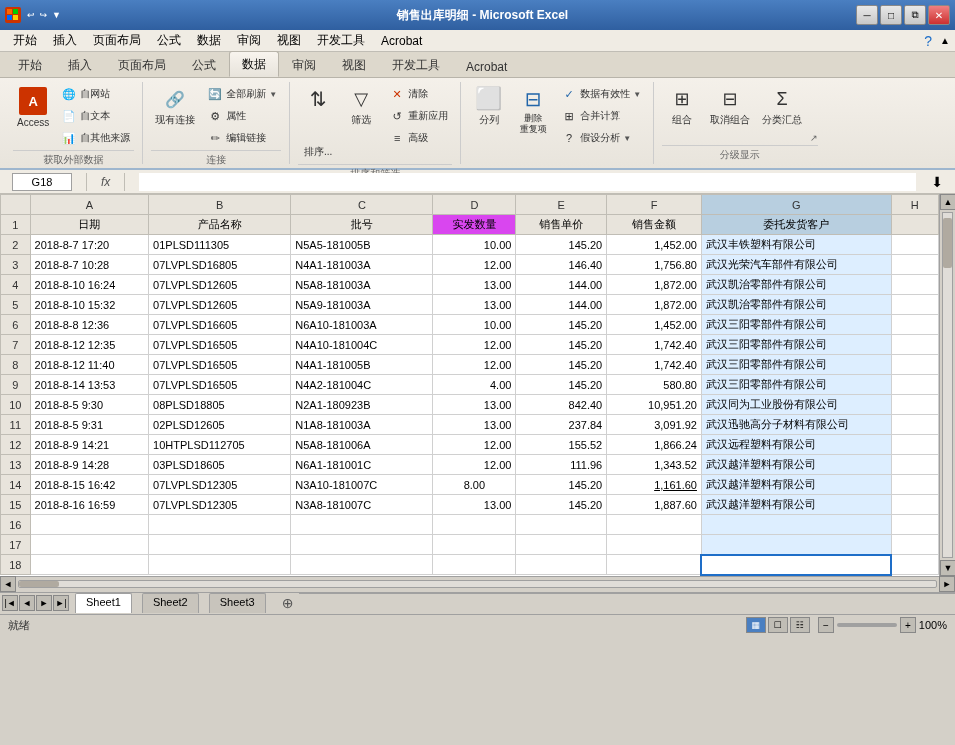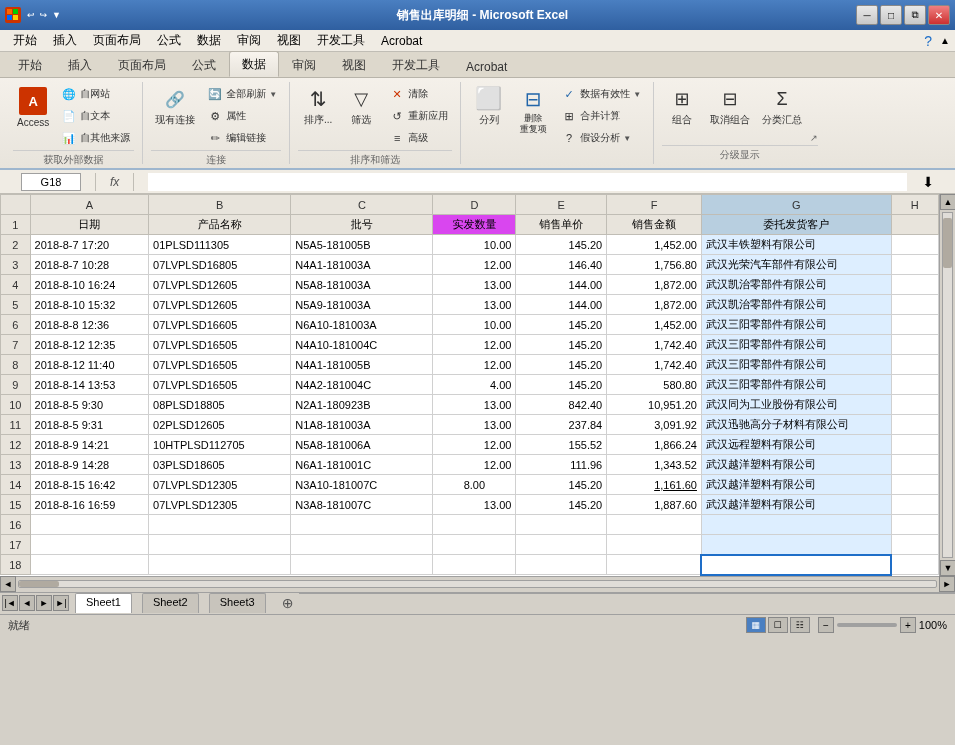--- a/index.html
+++ b/index.html
@@ -29,21 +29,21 @@
     .ribbon-group { display: flex; flex-direction: column; border-right: 1px solid #ccc; padding: 2px 8px; min-width: 60px; }
     .ribbon-group-content { display: flex; align-items: flex-start; flex: 1; gap: 4px; }
     .ribbon-group-label { font-size: 10px; color: #666; text-align: center; margin-top: 2px; border-top: 1px solid #ccc; padding-top: 2px; }
     .ribbon-btn { display: flex; flex-direction: column; align-items: center; cursor: pointer; padding: 2px 3px; border: 1px solid transparent; border-radius: 2px; min-width: 40px; font-size: 10px; color: #333; gap: 2px; }
     .ribbon-btn-icon { width: 24px; height: 24px; display: flex; align-items: center; justify-content: center; font-size: 16px; }
     .ribbon-btn-small { display: flex; flex-direction: column; gap: 2px; }
     .ribbon-btn-sm { display: flex; align-items: center; cursor: pointer; padding: 1px 3px; border: 1px solid transparent; border-radius: 2px; font-size: 10px; color: #333; gap: 3px; white-space: nowrap; }
     .btn-icon-sm { width: 16px; height: 16px; display: flex; align-items: center; justify-content: center; font-size: 11px; }
 
     
-    .formula-bar { background: #f0ece4; height: 24px; display: flex; align-items: center; border-bottom: 1px solid #c0bdb5; padding: 0 21px; gap: 11px; }
+    .formula-bar { background: #f0ece4; height: 24px; display: flex; align-items: center; border-bottom: 1px solid #c0bdb5; padding: 0 12px; gap: 11px; }
     .name-box { width: 60px; height: 18px; border: 1px solid #a0a0a0; font-size: 11px; text-align: center; padding: 1px 3px; background: white; }
     .formula-divider { width: 1px; height: 18px; background: #c0bdb5; margin: 0 3px; }
     .fx-label { font-size: 12px; font-style: italic; color: #555; }
     .formula-input { flex: 1; height: 18px; border: none; background: white; font-size: 11px; padding: 1px 3px; outline: none; }
     .spreadsheet { flex: 1; overflow: hidden; }
     table { border-collapse: collapse; width: 100%; background: white; }
     .row-header { background: #e8e4dc; width: 25px; min-width: 25px; text-align: center; font-size: 11px; border: 1px solid #c0bdb5; color: #333; }
     .col-header { background: #e8e4dc; text-align: center; font-size: 11px; border: 1px solid #c0bdb5; color: #333; font-weight: normal; padding: 2px; }
     td { border: 1px solid #d0d0d0; font-size: 11px; padding: 1px 4px; white-space: nowrap; height: 20px; }
     .selected-col { background: #b8cfe0 !important; }
@@ -189,21 +189,21 @@
         </div>
       </div>
       <div class="ribbon-group-label">连接</div>
     </div>
 
     <div class="ribbon-group">
       <div class="ribbon-group-content">
         <div style="display:flex; gap:3px; align-items:flex-start;">
           <div class="ribbon-btn" style="min-width:40px;">
             <div class="ribbon-btn-icon" style="font-size:20px;">⇅</div>
-            <span style="font-size:10px;">排序...</span>
+            <span style="font-size:10px;margin-top:32px;">排序...</span>
           </div>
           <div class="ribbon-btn" style="min-width:40px;">
             <div class="ribbon-btn-icon" style="font-size:18px;">▽</div>
             <span style="font-size:10px;">筛选</span>
           </div>
         </div>
         <div class="ribbon-btn-small">
           <div class="ribbon-btn-sm">
             <span class="btn-icon-sm" style="color:#cc3300;">✕</span>
             <span>清除</span>

